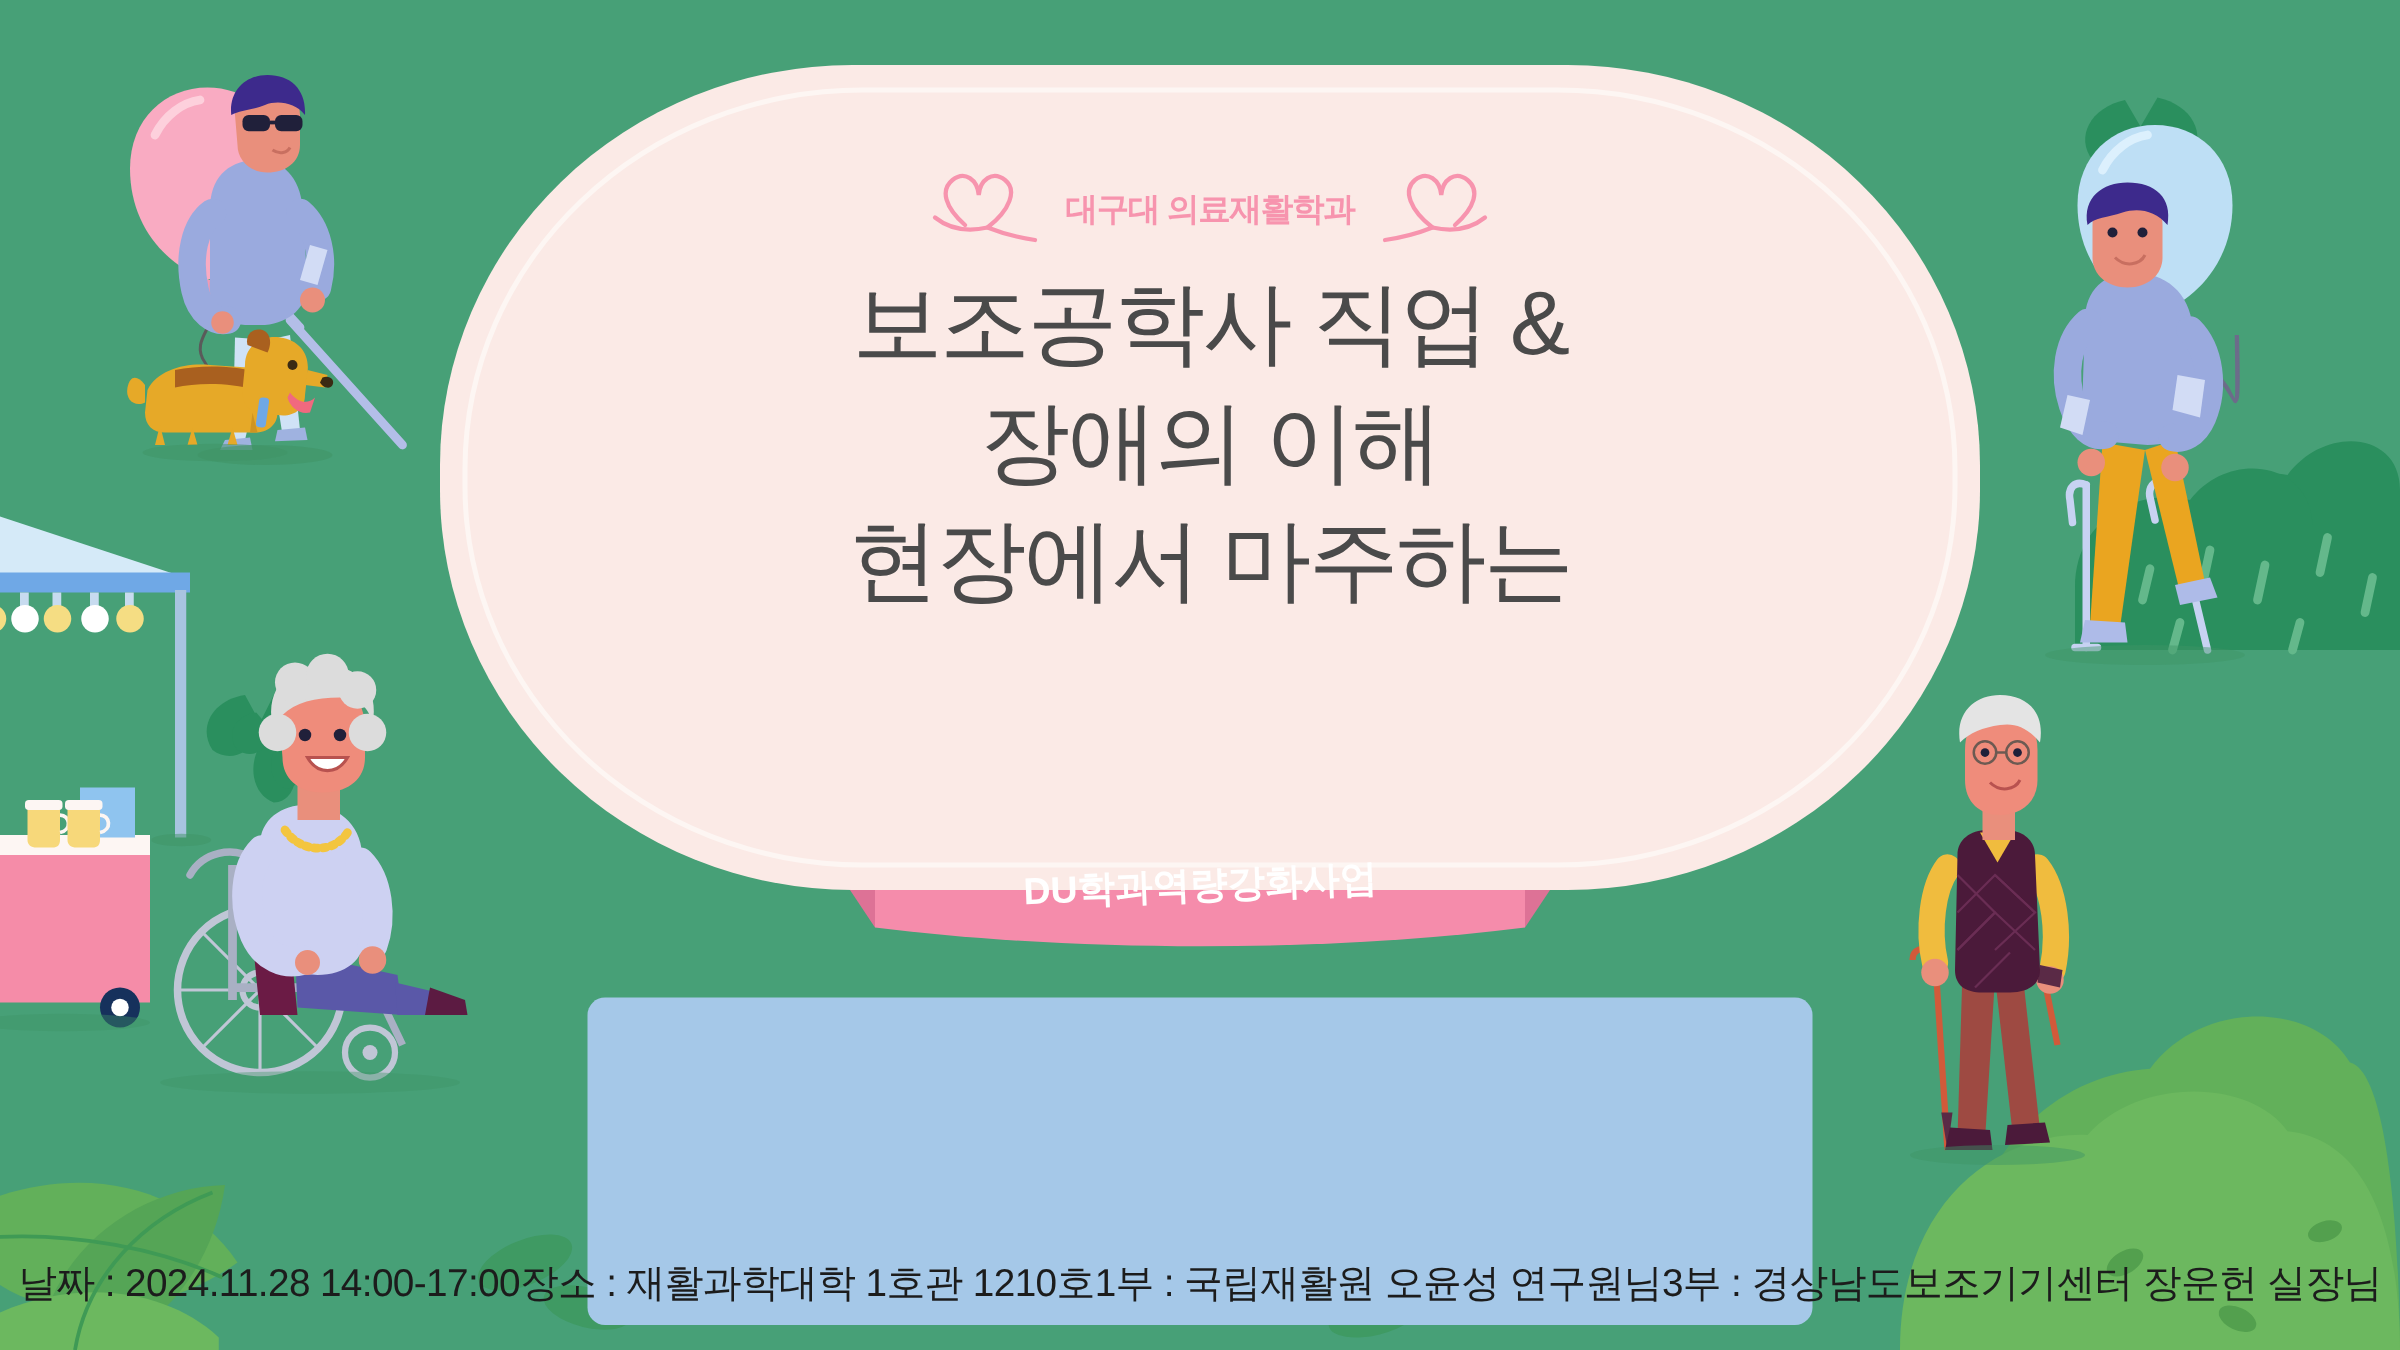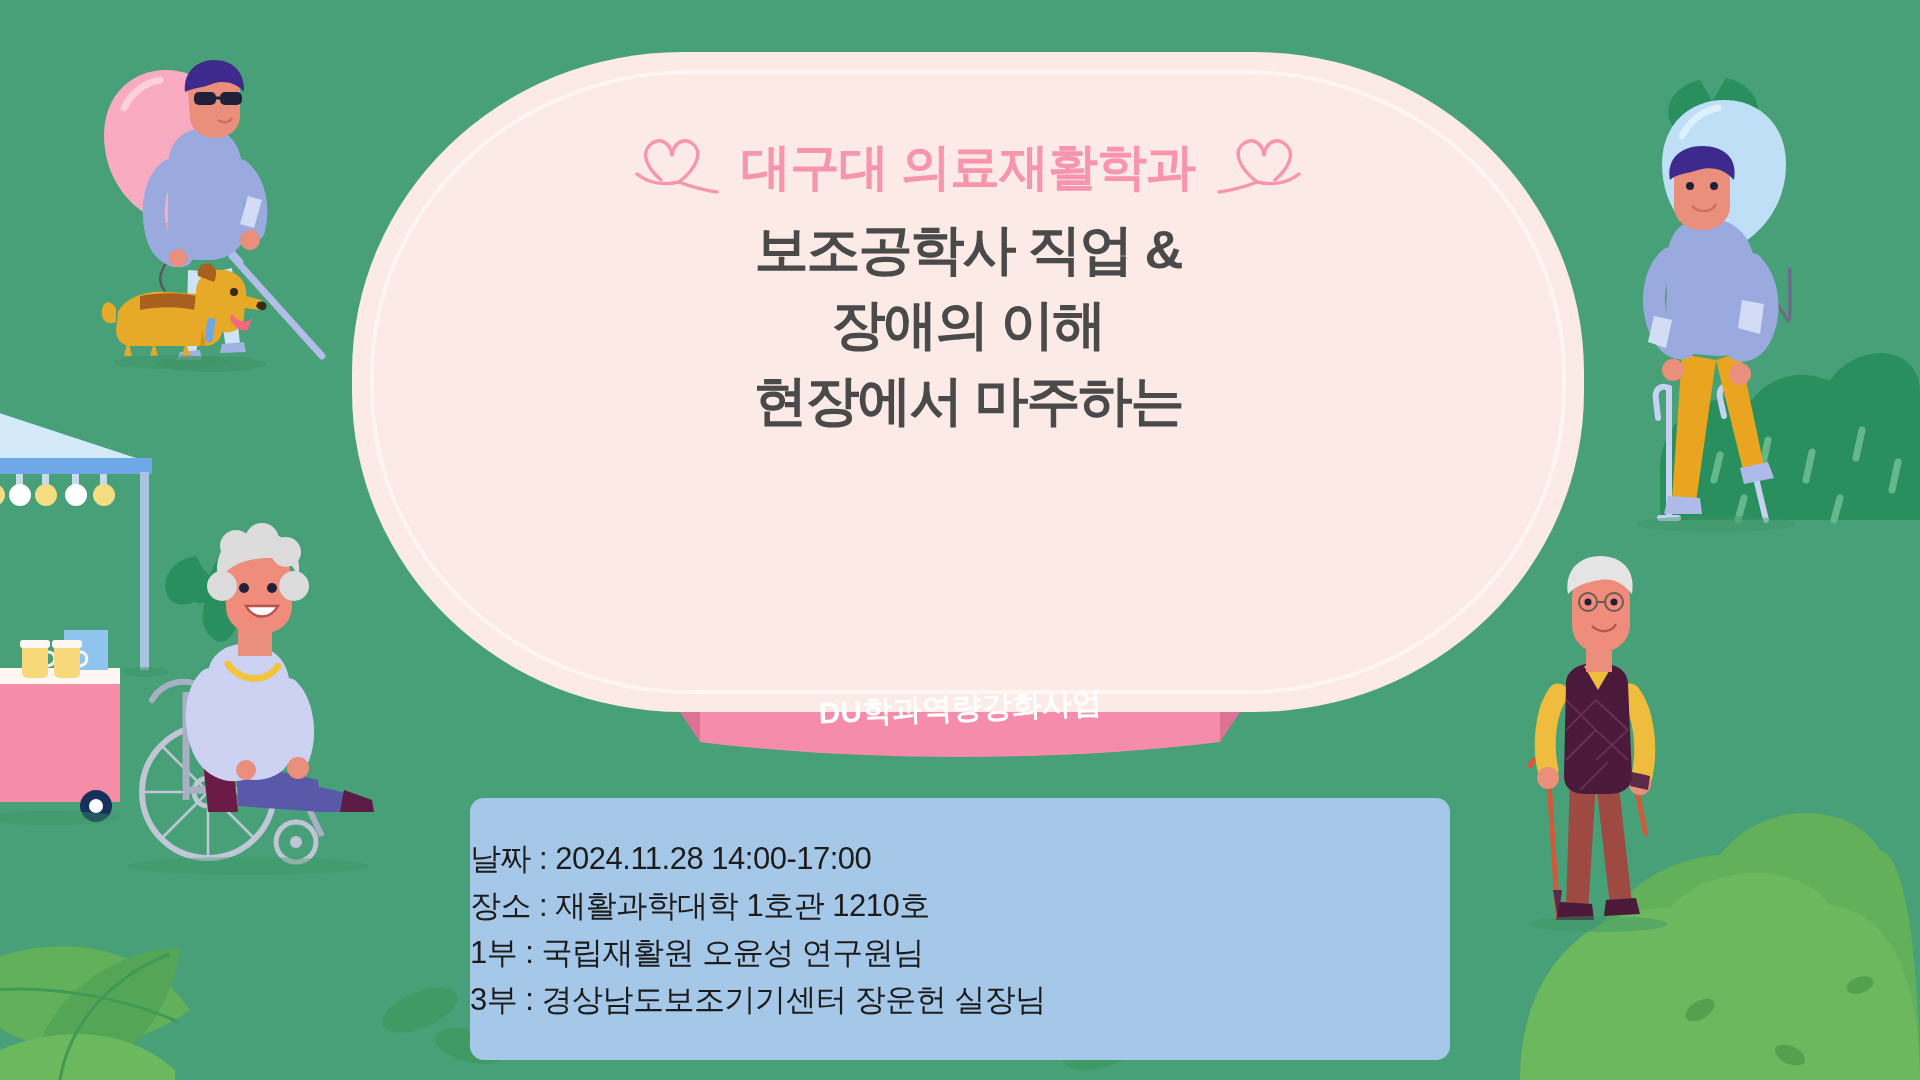--- a/index.html
+++ b/index.html
@@ -36,32 +36,32 @@
     position:absolute; left:352px; top:52px; width:1232px; height:660px;
     z-index:7;
     display:flex; flex-direction:column; align-items:center;
   }
   .eyebrow-row {
     margin-top:78px;
     display:flex; align-items:center; justify-content:center; gap:18px;
   }
   .eyebrow {
     color:#f794ae;
-    font-size:50px;
+    font-size:26px;
     font-weight:700;
     letter-spacing:-1px;
     white-space:nowrap;
   }
   .heart-svg { display:block; }
 
   .title {
     margin-top:16px;
     color:#4a4a4a;
-    font-size:54px;
-    font-weight:700;
+    font-size:72px;
+    font-weight:400;
     line-height:1.10;
     text-align:center;
     letter-spacing:-2px;
     white-space:nowrap;
   }
 
   
   .ribbon-wrap {
     position:absolute; left:640px; top:640px; width:640px; height:120px; z-index:9;
   }
@@ -78,23 +78,23 @@
   }
 
   
   .infobox {
     position:absolute;
     left:470px; top:798px;
     width:980px; height:262px;
     background:#a5c8e8;
     border-radius:14px;
     z-index:9;
-    display:flex; flex-direction:column;
+    display:flex; flex-direction:row;
     justify-content:center;
-    align-items:flex-start;
+    align-items:flex-end;
     padding:10px 0;
   }
   .infoline {
     color:#1c1c1c;
     font-size:31px;
     line-height:1.52;
     white-space:nowrap;
     letter-spacing:-0.5px;
   }
 </style>

